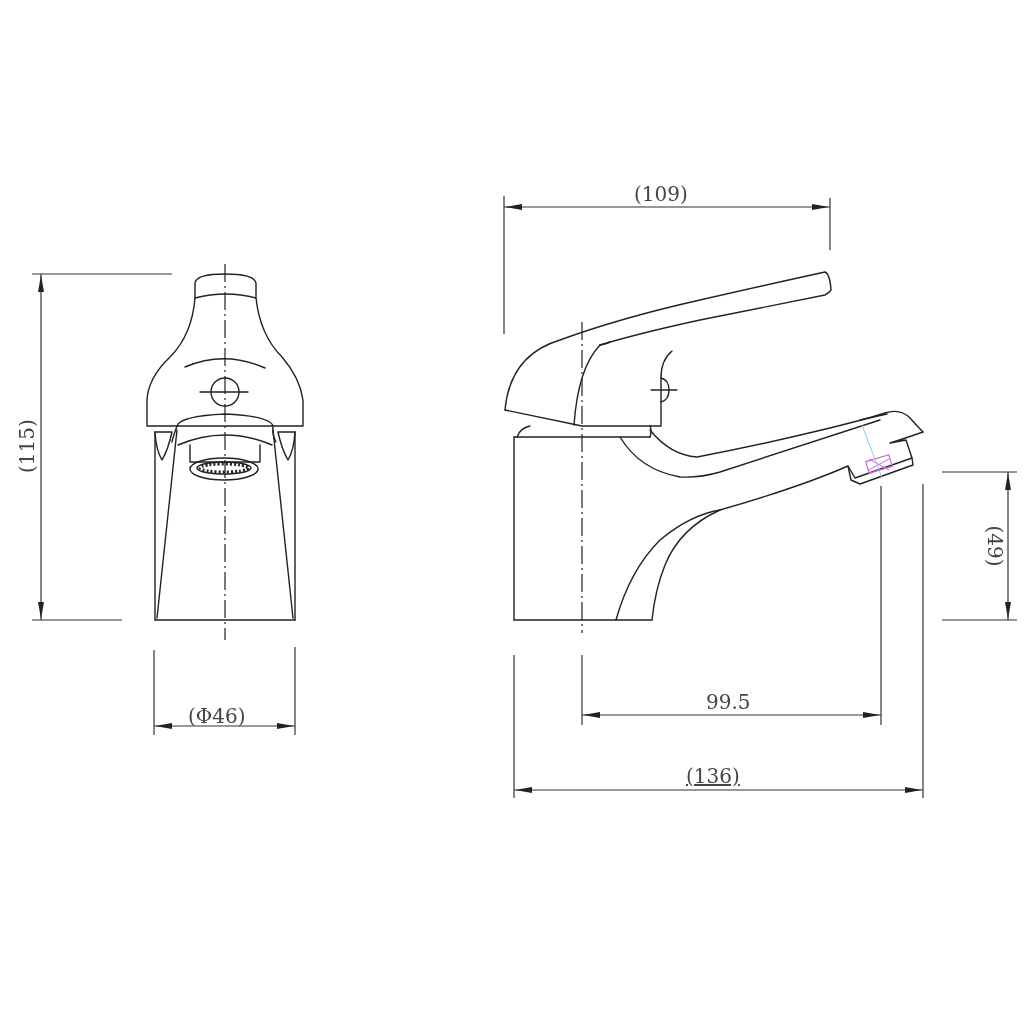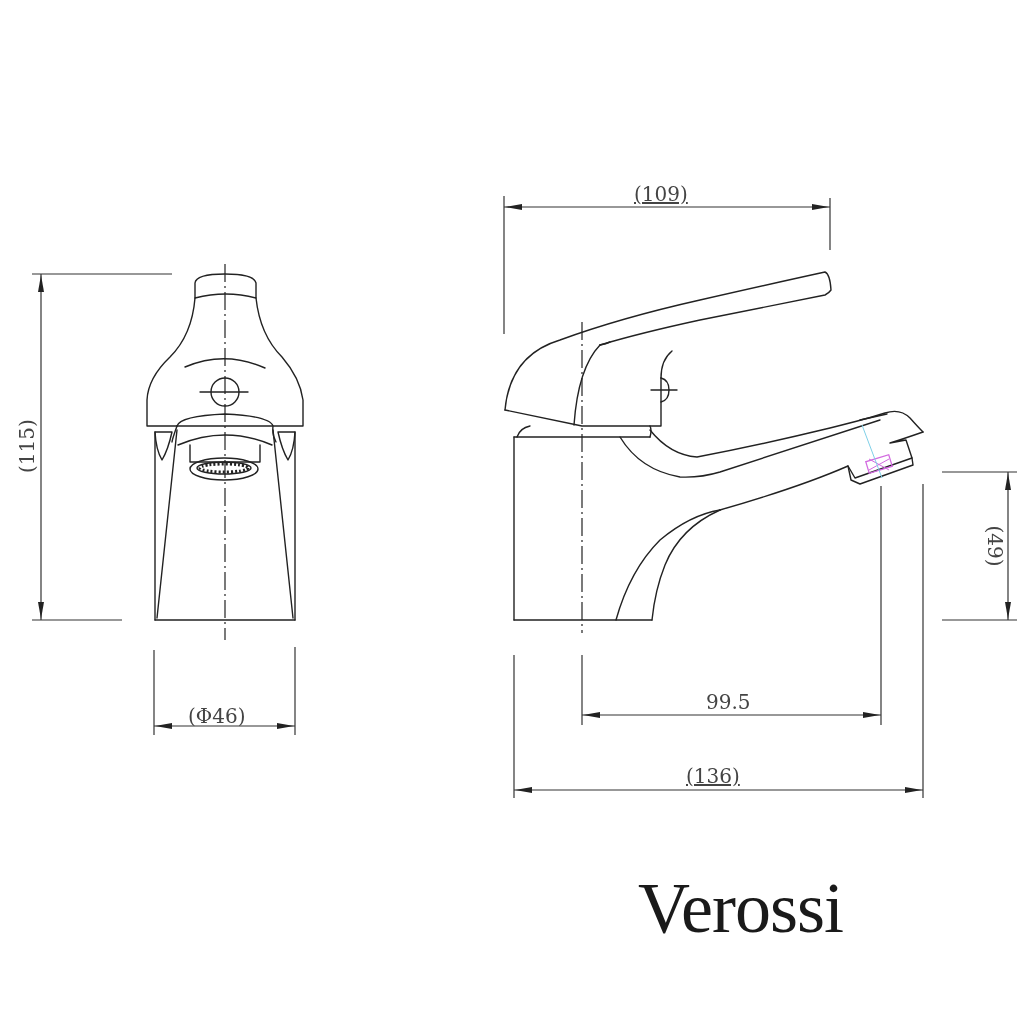--- a/index.html
+++ b/index.html
@@ -135,19 +135,18 @@
       <line class="dim" x1="514" y1="655" x2="514" y2="798"></line>
       <line class="dim" x1="923" y1="484" x2="923" y2="798"></line>
       <line class="dim" x1="514" y1="790" x2="923" y2="790"></line>
       <polygon class="arrow" points="515,790 532,787 532,793"></polygon>
       <polygon class="arrow" points="922,790 905,787 905,793"></polygon>
     </g>
   </svg>
 
   <div class="dimtext vtext" style="left:2px; top:438px; width:50px; text-align:center;">(115)</div>
   <div class="dimtext" style="left:188px; top:706px;">(Φ46)</div>
-  <div class="dimtext" style="left:634px; top:184px;text-decoration:underline;">(109)</div>
+  <div class="dimtext" style="left:634px; top:184px;">(109)</div>
   <div class="dimtext vtext-cw" style="left:970px; top:536px; width:50px; text-align:center;">(49)</div>
   <div class="dimtext" style="left:706px; top:692px;">99.5</div>
   <div class="dimtext" style="left:686px; top:766px;text-decoration:underline;">(136)</div>
 
-  <div class="brand">Verossi</div>
 </div>
 
 </body></html>

